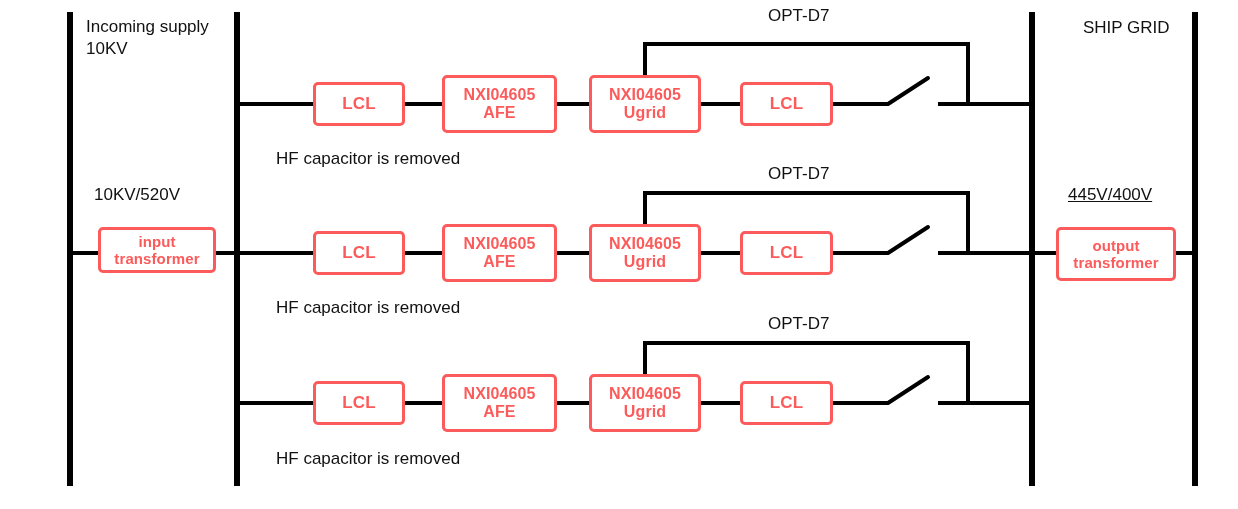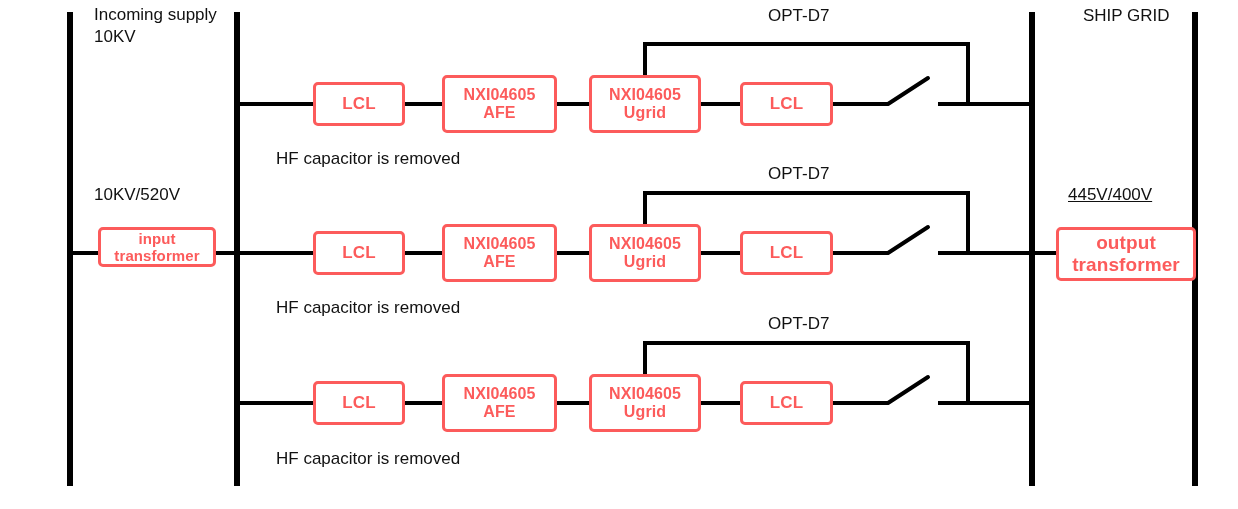--- a/index.html
+++ b/index.html
@@ -117,43 +117,43 @@
     <line class="wire" x1="237" y1="403" x2="313" y2="403"></line>
     <line class="wire" x1="404" y1="403" x2="443" y2="403"></line>
     <line class="wire" x1="556" y1="403" x2="590" y2="403"></line>
     <line class="wire" x1="700" y1="403" x2="740" y2="403"></line>
     <line class="wire" x1="832" y1="403" x2="888" y2="403"></line>
     <line class="switch-blade" x1="888" y1="403" x2="928" y2="377"></line>
     <line class="wire" x1="938" y1="403" x2="1032" y2="403"></line>
     <path class="bracket" d="M 645 374 L 645 343 L 968 343 L 968 403"></path>
   </svg>
 
-  <div class="label multi" style="left:86px; top:4px;margin-left:8px;">Incoming supply
+  <div class="label multi" style="left:86px; top:16px;">Incoming supply
 10KV</div>
 
-  <div class="label" style="left:1083px; top:5px;text-align:right;">SHIP GRID</div>
+  <div class="label" style="left:1083px; top:17px;text-align:right;">SHIP GRID</div>
 
   <div class="label" style="left:94px; top:184px;">10KV/520V</div>
 
   <div class="label" style="left:1068px; top:184px;text-decoration:underline;">445V/400V</div>
 
   <div class="label" style="left:768px; top:5px;">OPT-D7</div>
   <div class="label" style="left:768px; top:163px;">OPT-D7</div>
   <div class="label" style="left:768px; top:313px;">OPT-D7</div>
 
   <div class="label" style="left:276px; top:148px;">HF capacitor is removed</div>
   <div class="label" style="left:276px; top:297px;">HF capacitor is removed</div>
   <div class="label" style="left:276px; top:448px;">HF capacitor is removed</div>
 
-  <div class="box" style="left:98px; top:227px; width:118px; height:40px; font-size:15px;">
+  <div class="box" style="left:98px; top:227px; width:118px; height:46px; font-size:15px;">
     <span>input</span>
     <span>transformer</span>
   </div>
 
-  <div class="box" style="left:1056px; top:227px; width:140px; height:54px; font-size:19px;">
+  <div class="box" style="left:1056px; top:227px; width:120px; height:54px; font-size:15px;">
     <span>output</span>
     <span>transformer</span>
   </div>
 
   <div class="box" style="left:313px; top:82px; width:92px; height:44px; font-size:17px;">
     <span>LCL</span>
   </div>
   <div class="box" style="left:442px; top:75px; width:115px; height:58px; font-size:16px;">
     <span>NXI04605</span>
     <span>AFE</span>

